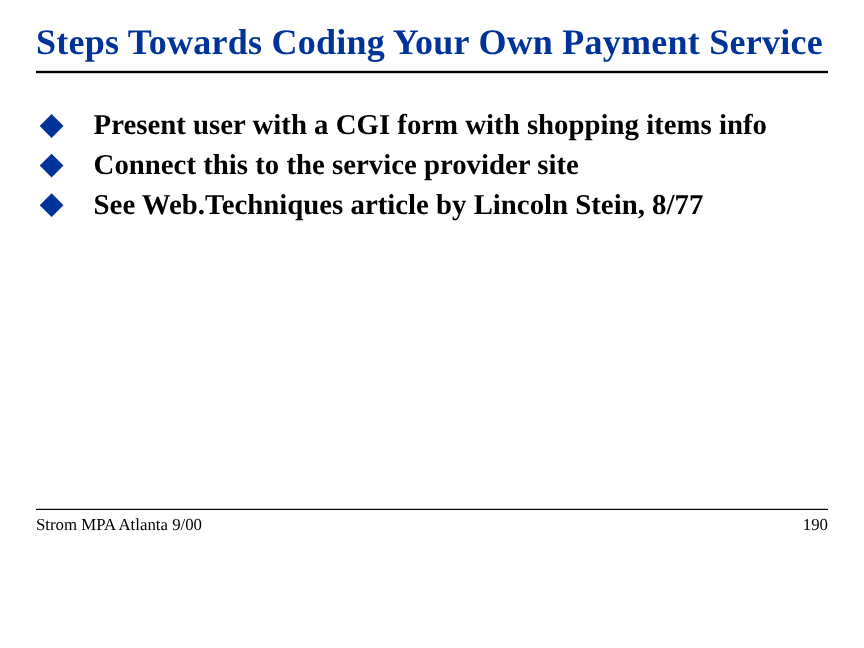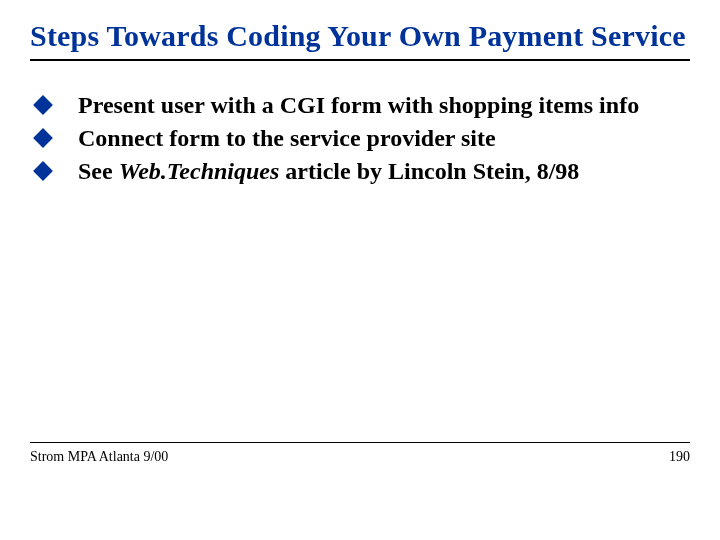--- a/index.html
+++ b/index.html
@@ -48,27 +48,26 @@
     height: 14px;
     margin-top: 7px;
     margin-right: 8px;
     background: #003399;
     transform: rotate(45deg);
   }
   .text {
     flex: 1 1 auto;
   }
   .italic {
-    font-style: italic;
   }
   .footer {
     position: absolute;
     left: 30px;
     right: 30px;
-    bottom: 24px;
+    bottom: 42px;
     border-top: 1px solid #000;
     padding-top: 6px;
     display: flex;
     justify-content: space-between;
     font-size: 14px;
     font-weight: normal;
     font-family: Georgia, "Times New Roman", serif;
   }
 </style>
 </head>
@@ -83,30 +82,30 @@
     <div class="item">
       <div class="bullet"></div>
       <div class="text">
         <span>Present user with a CGI form with shopping items info</span><span class="italic"></span><span></span>
       </div>
     </div>
 
     <div class="item">
       <div class="bullet"></div>
       <div class="text">
-        <span>Connect form to the service provider site</span><span class="italic"></span><span></span>
+        <span>Connect this to the service provider site</span><span class="italic"></span><span></span>
       </div>
     </div>
 
 
 
     <div class="item">
       <div class="bullet"></div>
       <div class="text">
-        <span>See </span><span class="italic">Web.Techniques</span><span> article by Lincoln Stein, 8/98</span>
+        <span>See </span><span class="italic">Web.Techniques</span><span> article by Lincoln Stein, 8/77</span>
       </div>
     </div>
 
   </div>
 
   <div class="footer">
     <span>Strom MPA Atlanta 9/00</span>
     <span>190</span>
   </div>
 

